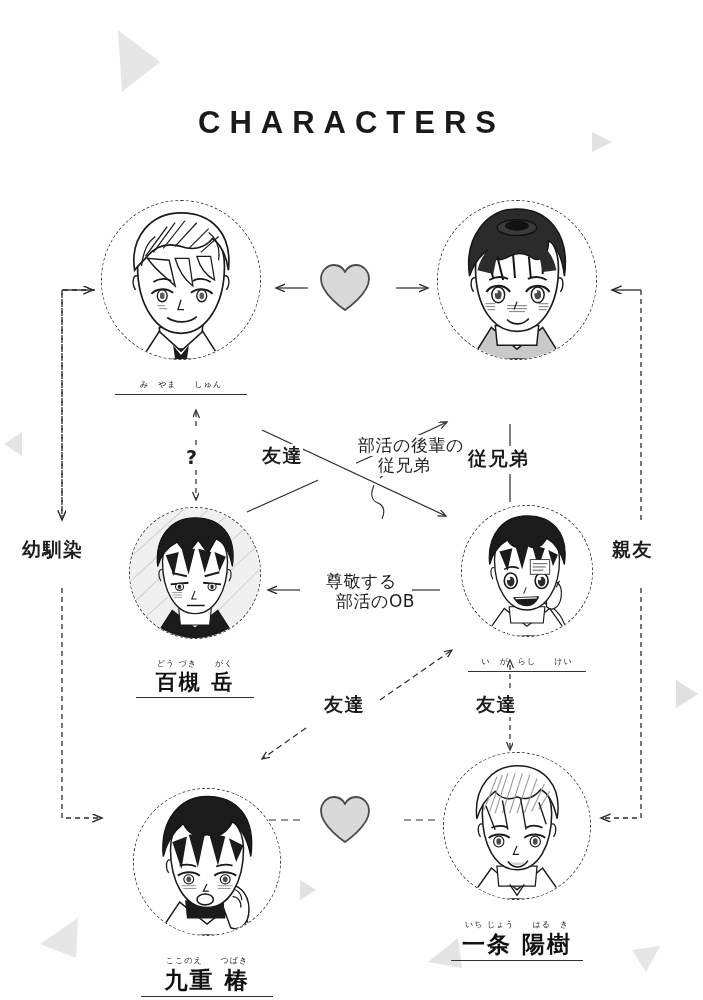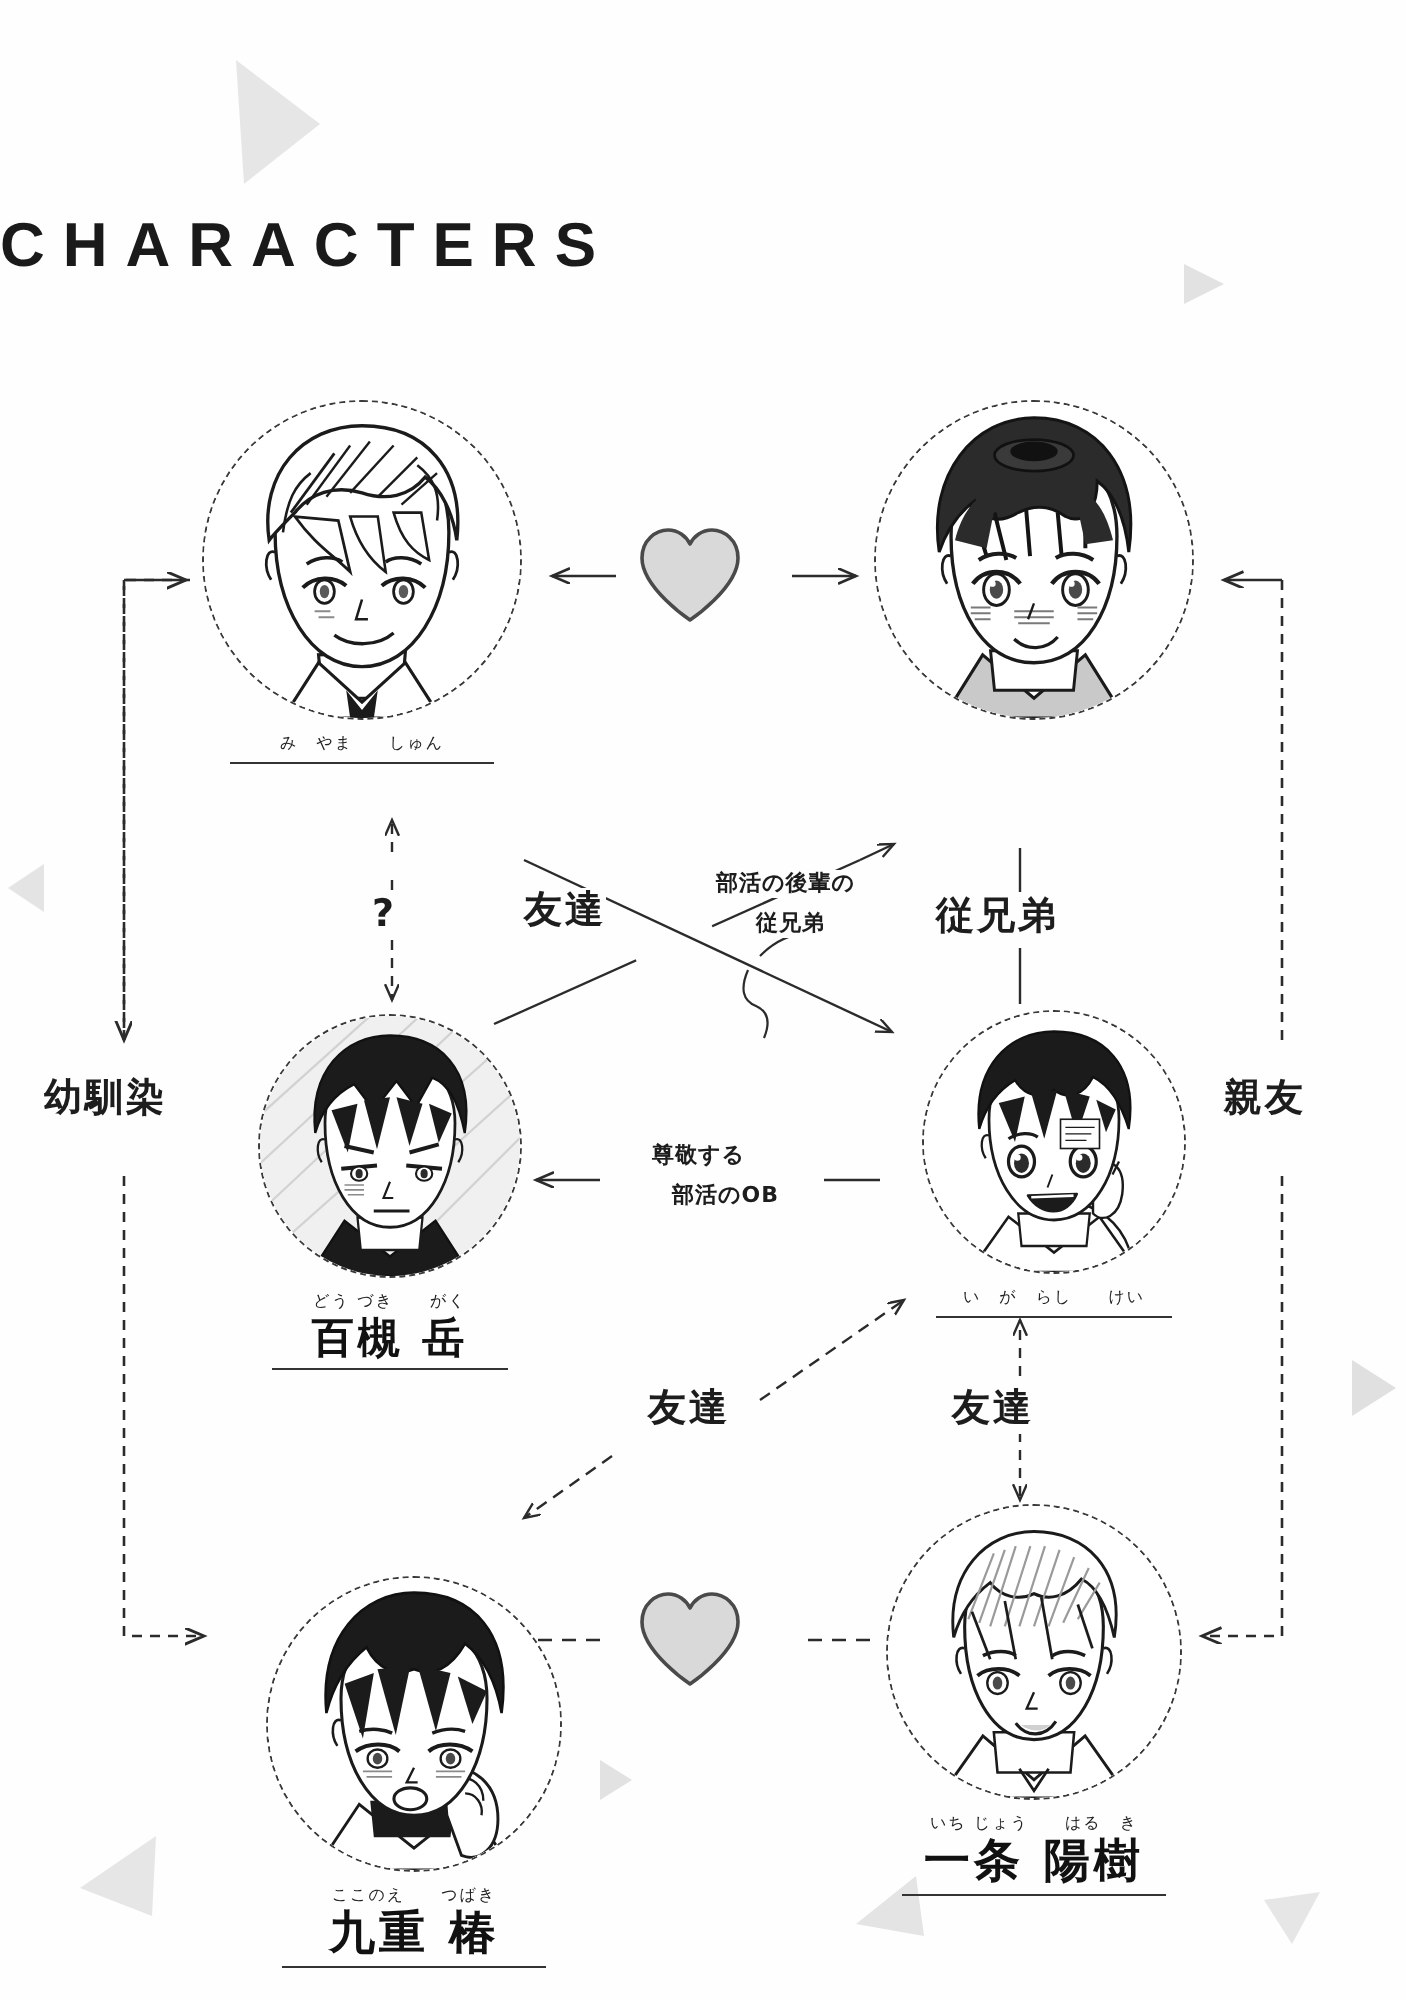--- a/index.html
+++ b/index.html
@@ -17,20 +17,21 @@
     background: #fefefe;
     overflow: hidden;
   }
 
   
   #title {
     position: absolute;
     left: 0;
     top: 105px;
     width: 703px;
+    text-align: center;
     font-size: 31px;
     font-weight: bold;
     letter-spacing: 9px;
     color: #1a1a1a;
     font-family: "Liberation Sans", sans-serif;
   }
 
   
   #wires {
     position: absolute;
@@ -50,21 +51,21 @@
     margin: 0 auto;
     border-radius: 50%;
     border: 1.6px dashed #3a3a3a;
     background: #ffffff;
     overflow: hidden;
     box-sizing: border-box;
   }
   .portrait svg { display: block; width: 100%; height: 100%; }
 
   .namewrap {
-    margin-top: 8px;
+    margin-top: 21px;
     text-align: center;
     position: relative;
   }
   .furi {
     font-size: 8px;
     letter-spacing: 1px;
     color: #222;
     line-height: 1;
     height: 10px;
     display: block;
@@ -88,21 +89,21 @@
   .rel {
     position: absolute;
     color: #1d1d1d;
     font-weight: bold;
     text-align: center;
     line-height: 1.25;
     white-space: nowrap;
     background: #fefefe;
   }
   .rel.big  { font-size: 19px; letter-spacing: 1.5px; }
-  .rel.small{ font-size: 11px; letter-spacing: 0.5px; font-weight: bold; }
+  .rel.small{ font-size: 17px; letter-spacing: 0.5px; font-weight: normal; }
   .rel.qm   { font-size: 19px; font-weight: bold; }
   .rel.vert { font-size: 19px; letter-spacing: 1.5px; }
 
   .heart {
     position: absolute;
   }
 </style>
 </head>
 <body>
 

